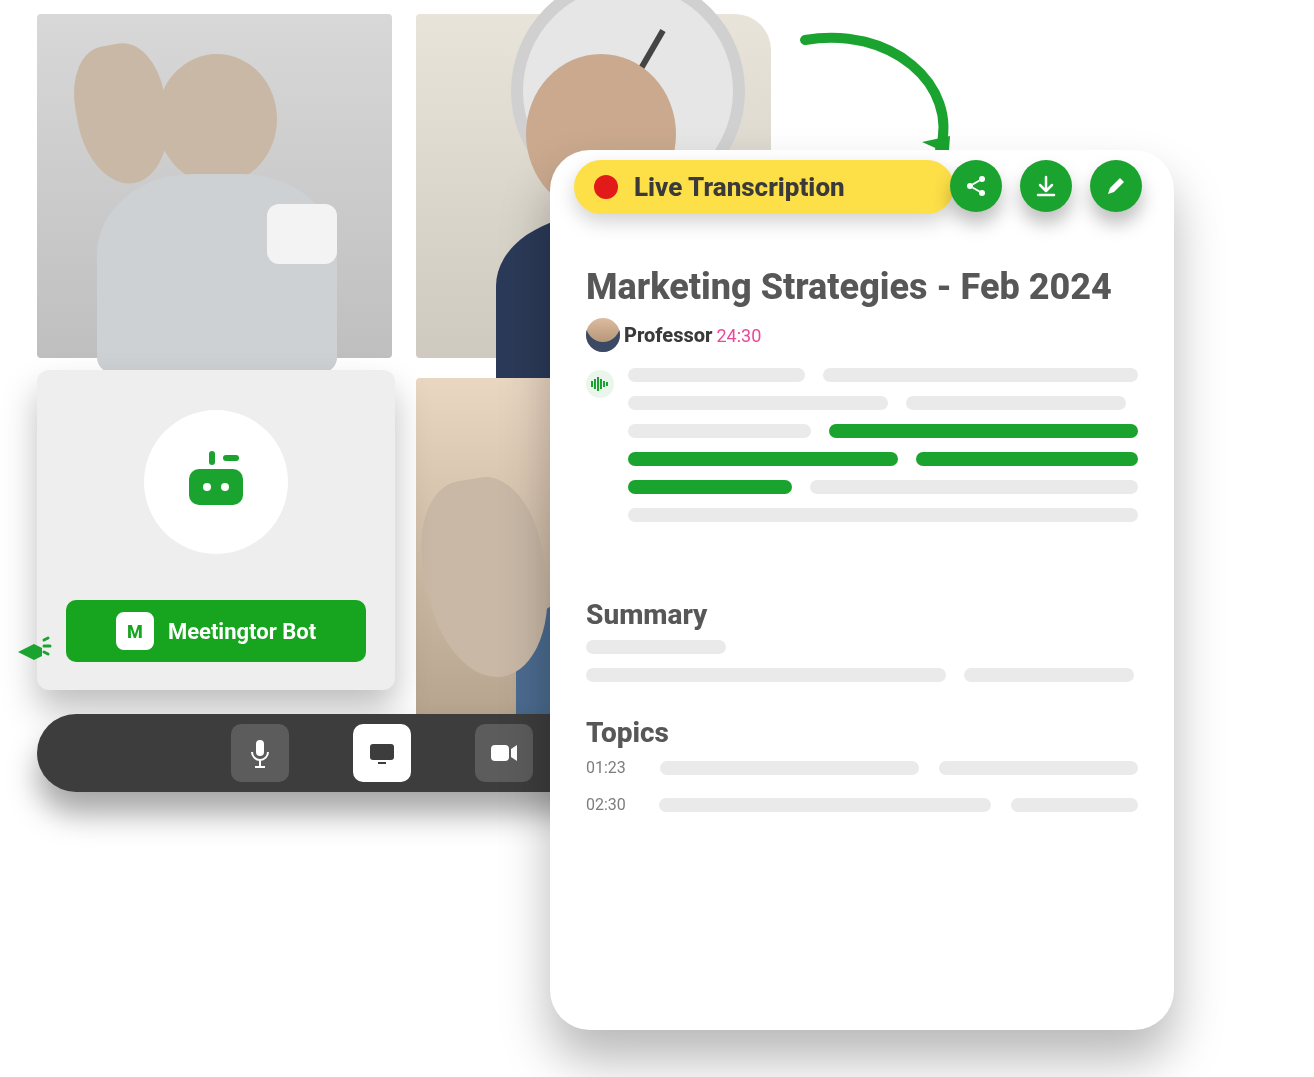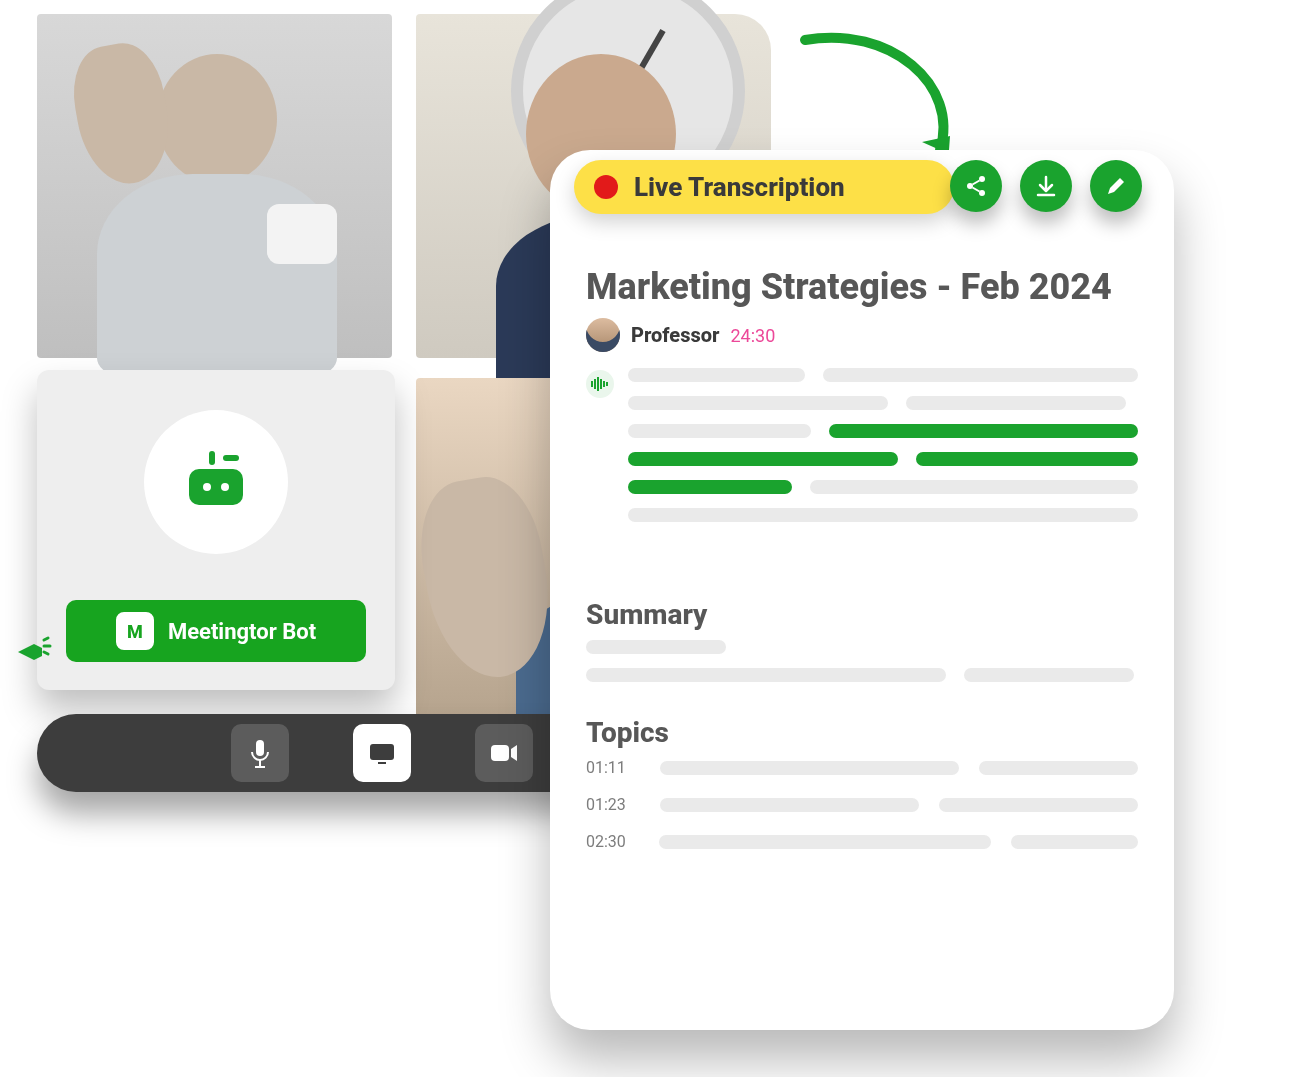--- a/index.html
+++ b/index.html
@@ -52,21 +52,21 @@
   .pill{position:absolute;left:24px;top:-4px;transform:translateY(14px);width:340px;height:54px;border-radius:30px;background:#fde047;box-shadow:0 8px 20px rgba(0,0,0,.18);display:flex;align-items:center;gap:16px;padding:0 20px;font-weight:800;font-size:26px;color:#3a3a3a;}
   .reddot{width:24px;height:24px;border-radius:50%;background:#e21a1a;}
 
   .roundbtns{position:absolute;left:950px;top:160px;display:flex;gap:18px;}
   .rbtn{width:52px;height:52px;border-radius:50%;background:#1aa32e;display:flex;align-items:center;justify-content:center;box-shadow:0 12px 18px rgba(0,0,0,.25);}
   .rbtn svg{display:block;}
 
   .arrow{position:absolute;left:800px;top:35px;width:160px;height:130px;}
 
   .ptitle{position:absolute;left:36px;top:116px;font-size:36px;font-weight:800;color:#575757;}
-  .speaker{position:absolute;left:36px;top:168px;display:flex;align-items:center;gap:11px;}
+  .speaker{position:absolute;left:36px;top:168px;display:flex;align-items:center;gap:4px;}
   .avatar{width:34px;height:34px;border-radius:50%;background:linear-gradient(180deg,#dcbca0,#a88769);box-shadow:inset 0 -10px 0 #3a4a64;}
   .spname{font-weight:800;font-size:20px;color:#3a3a3a;}
   .sptime{font-size:18px;color:#ec4899;}
 
   .wave{position:absolute;left:36px;top:220px;width:28px;height:28px;border-radius:50%;background:#eaf6ec;display:flex;align-items:center;justify-content:center;}
   .wave svg{display:block;}
 
   .lines{position:absolute;left:78px;top:218px;right:36px;}
   .row{display:flex;gap:18px;margin-bottom:14px;}
   .seg{height:14px;border-radius:8px;background:#eaeaea;}
@@ -238,25 +238,20 @@
         </div>
       <div class="row">
           <div class="seg" style="width:360px;"></div>
           <div class="seg" style="width:170px;"></div>
         </div>
     </div>
 
     <div class="section topics-title">Topics</div>
     <div class="topics">
       <div class="trow">
-          <span class="ttime">01:11</span>
-          <div class="seg" style="width:300px;"></div>
-          <div class="seg" style="width:160px;"></div>
-        </div>
-      <div class="trow">
           <span class="ttime">01:23</span>
           <div class="seg" style="width:260px;"></div>
           <div class="seg" style="width:200px;"></div>
         </div>
       <div class="trow">
           <span class="ttime">02:30</span>
           <div class="seg" style="width:340px;"></div>
           <div class="seg" style="width:130px;"></div>
         </div>
     </div>

